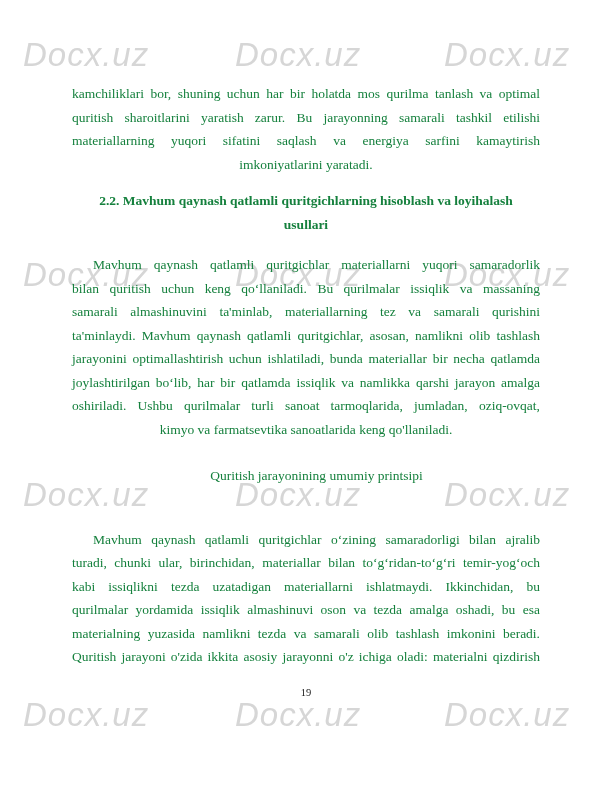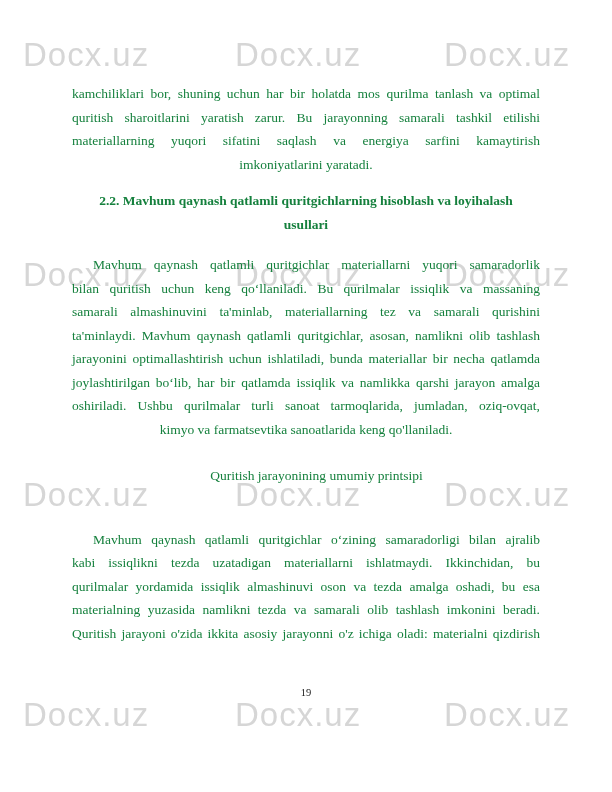--- a/index.html
+++ b/index.html
@@ -14,20 +14,21 @@
     background: #ffffff;
     overflow: hidden;
     font-family: "Liberation Serif", "DejaVu Serif", serif;
   }
   
   .wm-layer {
     position: absolute;
     inset: 0;
     z-index: 0;
     pointer-events: none;
+    font-style: italic;
   }
   .wm {
     position: absolute;
     font-family: "Liberation Sans", "DejaVu Sans", sans-serif;
     font-size: 33px;
     line-height: 1;
     letter-spacing: 1px;
     color: #d6d6d6;
     white-space: nowrap;
     user-select: none;
@@ -114,20 +115,21 @@
         <div class="line just">jarayonini optimallashtirish uchun ishlatiladi, bunda materiallar bir necha qatlamda</div>
         <div class="line just">joylashtirilgan boʻlib, har bir qatlamda issiqlik va namlikka qarshi jarayon amalga</div>
         <div class="line just">oshiriladi. Ushbu qurilmalar turli sanoat tarmoqlarida, jumladan, oziq-ovqat,</div>
         <div class="line">kimyo va farmatsevtika sanoatlarida keng qo'llaniladi.</div>
       </div>
       <div class="block plain">
         <div class="line first">Quritish jarayonining umumiy printsipi</div>
       </div>
       <div class="block paragraph">
         <div class="line just first">Mavhum qaynash qatlamli quritgichlar oʻzining samaradorligi bilan ajralib</div>
+        <div class="line just">turadi, chunki ular, birinchidan, materiallar bilan toʻgʻridan-toʻgʻri temir-yogʻoch</div>
         <div class="line just">kabi issiqlikni tezda uzatadigan materiallarni ishlatmaydi. Ikkinchidan, bu</div>
         <div class="line just">qurilmalar yordamida issiqlik almashinuvi oson va tezda amalga oshadi, bu esa</div>
         <div class="line just">materialning yuzasida namlikni tezda va samarali olib tashlash imkonini beradi.</div>
         <div class="line just">Quritish jarayoni o'zida ikkita asosiy jarayonni o'z ichiga oladi: materialni qizdirish</div>
       </div>
     </div>
   <div class="page-number">19</div>
 </div>
 
 </body></html>

